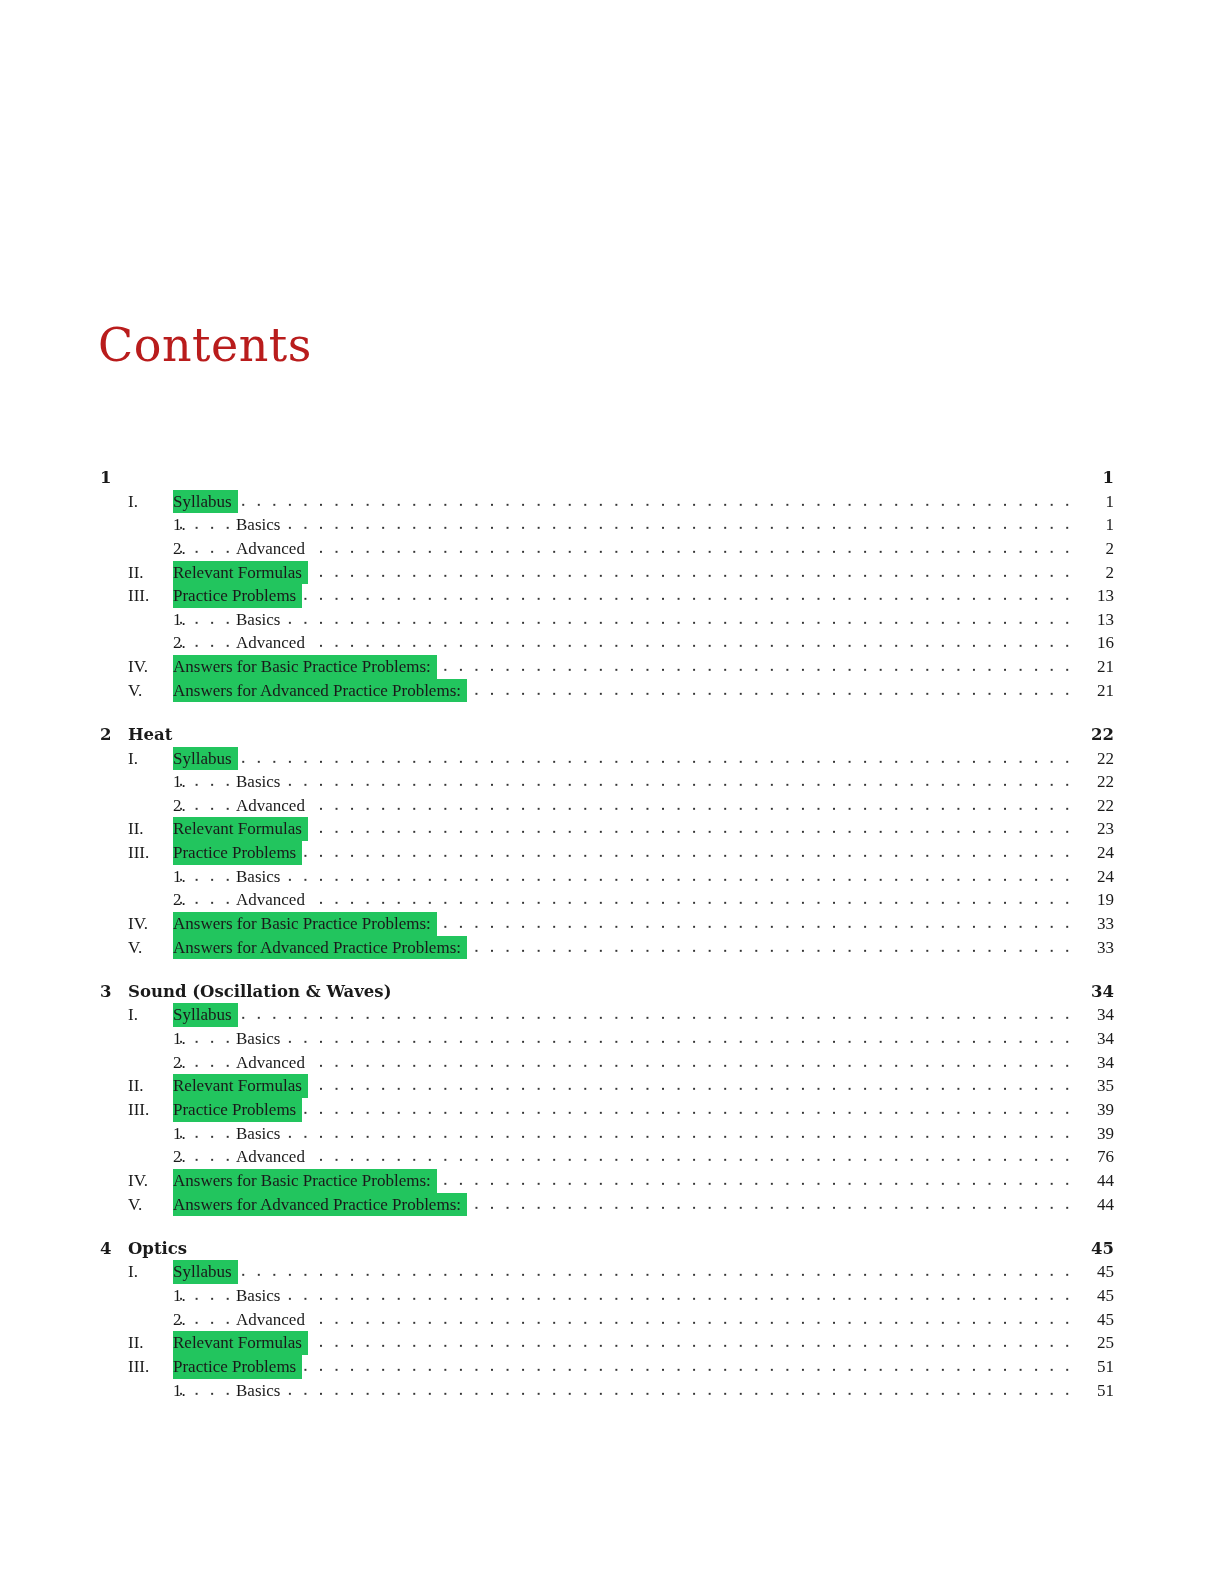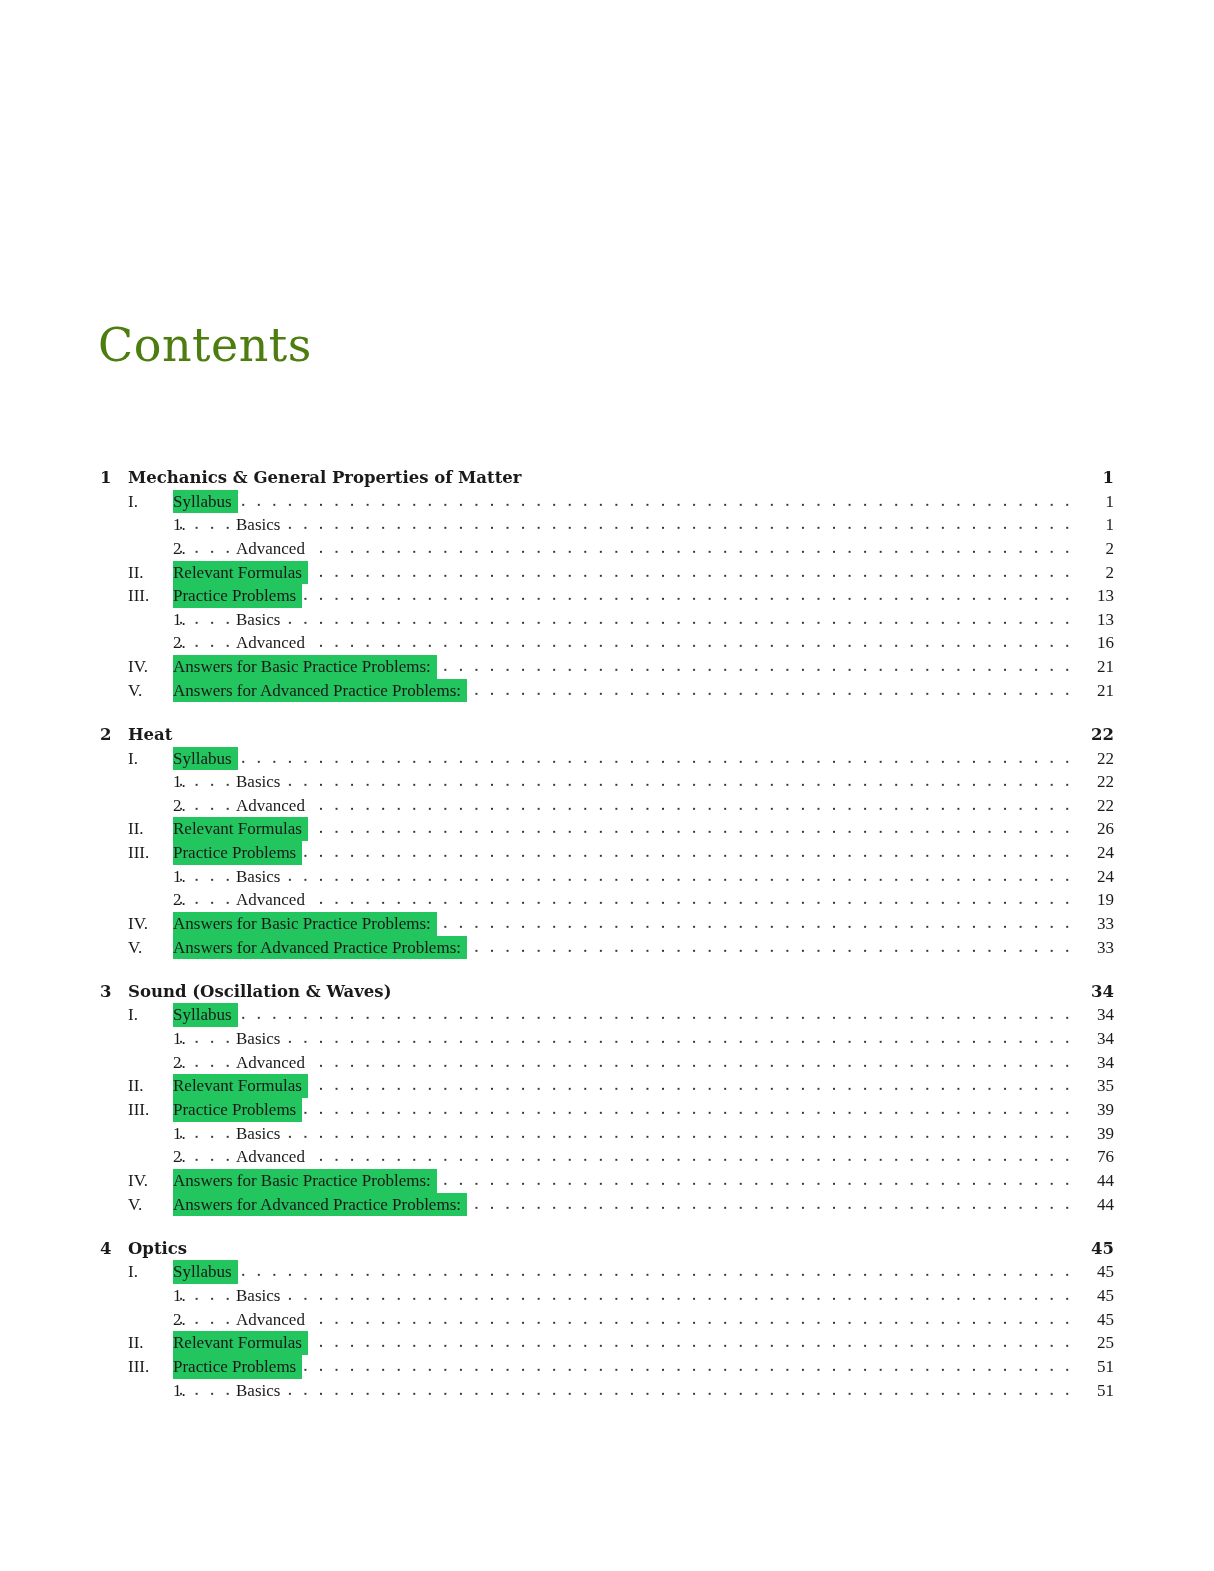--- a/index.html
+++ b/index.html
@@ -1,20 +1,20 @@
 <!DOCTYPE html>
 <html><head>
 <meta charset="utf-8">
 <style>
   html, body { margin: 0; padding: 0; background: #ffffff; }
   body { width: 1214px; height: 1571px; position: relative; overflow: hidden;
          font-family: "DejaVu Serif", "Liberation Serif", serif; color: #1a1a1a; }
   .page-title { position: absolute; left: 98px; top: 318px; margin: 0;
                 font-family: "DejaVu Serif", serif; font-weight: normal;
-                font-size: 46px; letter-spacing: 0.5px; color: #4d7c0f; }
+                font-size: 46px; letter-spacing: 0.5px; color: #b91c1c; }
   .toc { position: absolute; left: 100px; top: 466px; width: 1014px; }
   .chapter { margin-bottom: 20.5px; }
   .row { position: relative; height: 23.65px; line-height: 23.65px; font-size: 17px;
          font-family: "Liberation Serif", serif; }
   .row .num, .row .title, .row .page, .row .leader { position: absolute; top: 0; white-space: nowrap; }
   .row.ch { font-family: "DejaVu Serif", serif; font-weight: bold; font-size: 16.5px; }
   .row.ch .num { left: 0; }
   .row.ch .title { left: 28px; }
   .row.sec .num { left: 28px; }
   .row.sec .title { left: 73px; background: #22c55e; padding-right: 6px; z-index: 2; }
@@ -28,21 +28,20 @@
 </style>
 </head>
 <body>
 
 <h1 class="page-title">Contents</h1>
 
 <div class="toc" id="toc">
     <div class="chapter">
     <div class="row ch">
       <span class="num">1</span>
-      <span class="title">Mechanics &amp; General Properties of Matter</span>
       <span class="page">1</span>
     </div>
   <div class="row sec">
     <span class="leader"></span>
     <span class="num">I.</span>
     <span class="title">Syllabus</span>
     <span class="page">1</span>
   </div>
       <div class="row sub">
     <span class="leader"></span>
@@ -114,21 +113,21 @@
       <div class="row sub">
     <span class="leader"></span>
     <span class="num">2.</span>
     <span class="title">Advanced</span>
     <span class="page">22</span>
   </div>
       <div class="row sec">
     <span class="leader"></span>
     <span class="num">II.</span>
     <span class="title">Relevant Formulas</span>
-    <span class="page">26</span>
+    <span class="page">23</span>
   </div>
       <div class="row sec">
     <span class="leader"></span>
     <span class="num">III.</span>
     <span class="title">Practice Problems</span>
     <span class="page">24</span>
   </div>
       <div class="row sub">
     <span class="leader"></span>
     <span class="num">1.</span>

